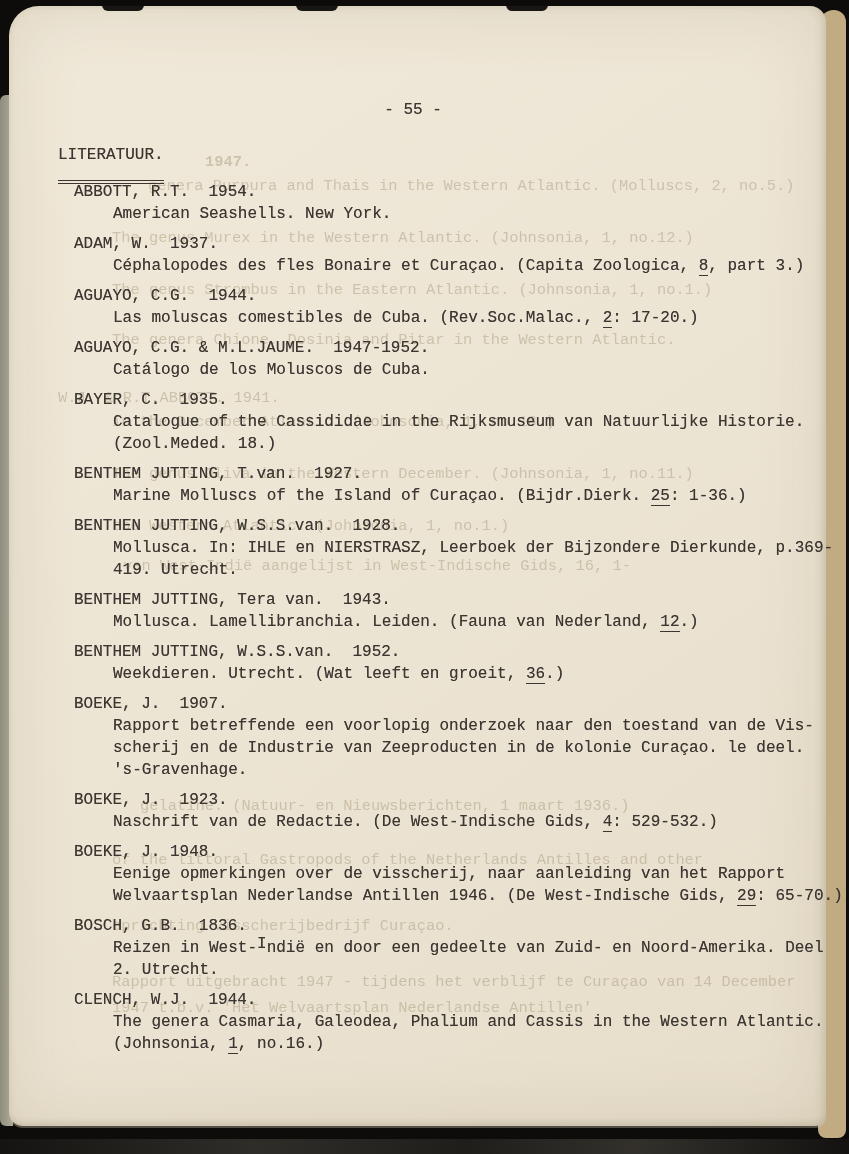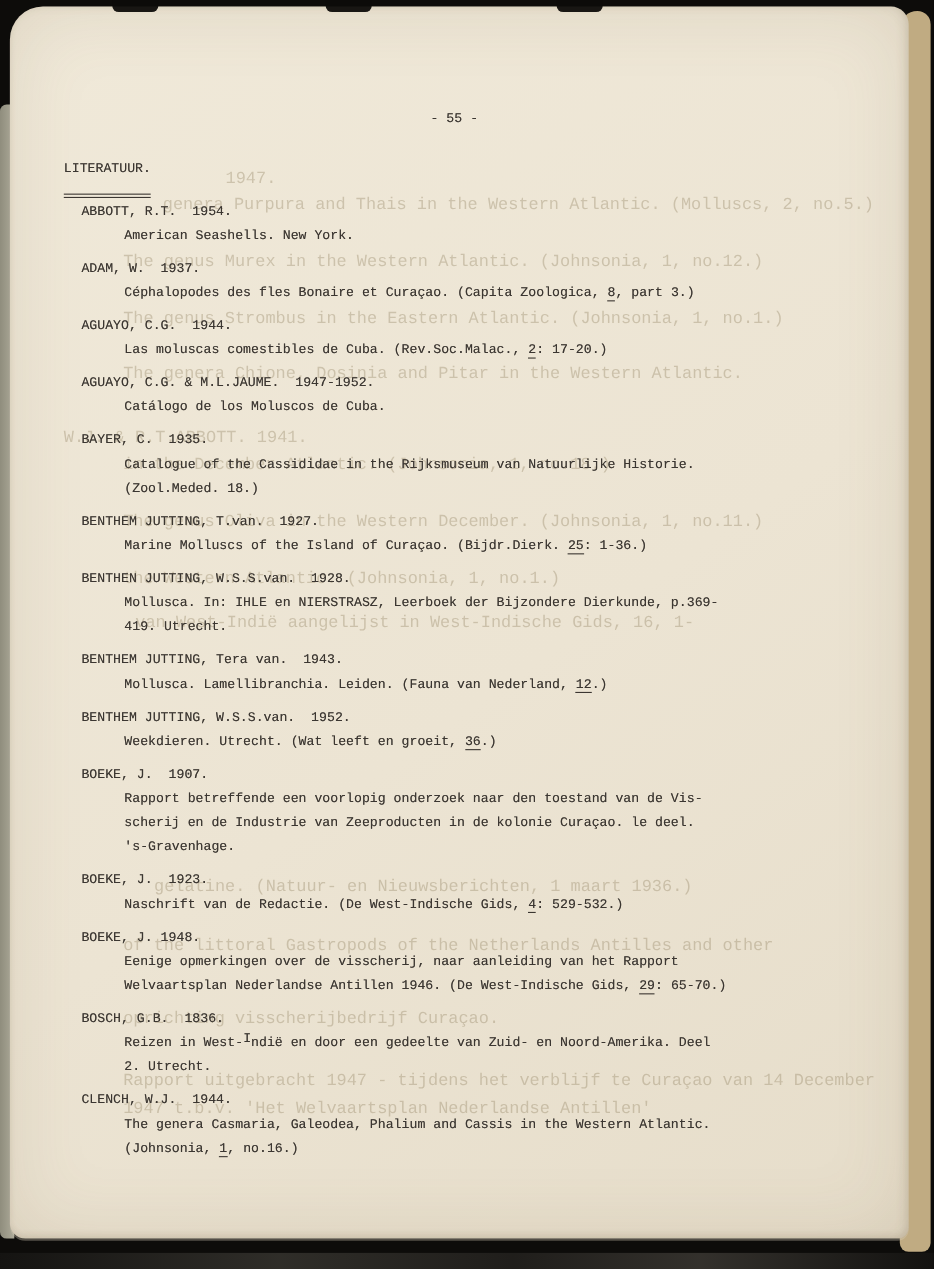--- a/index.html
+++ b/index.html
@@ -34,21 +34,21 @@
   .top-tab{
     position:absolute; top:0; height:11px; width:42px;
     background:var(--bg); border-radius:0 0 6px 6px; opacity:.95;
   }
   .bottom-band{
     position:absolute; left:0; right:0; bottom:0; height:15px;
     background:linear-gradient(90deg,#161513,#35332e 30%,#23211e 55%,#3a3732 75%,#141311);
     opacity:.85;
   }
   
-  .typed{ color:var(--ink); font-size:12px; white-space:pre;
+  .typed{ color:var(--ink); font-size:16px; white-space:pre;
           text-shadow:0 0 .6px rgba(59,54,49,.6); }
   .pagenum{ position:absolute; top:101px; left:0; width:826px; text-align:center; }
   .doc-title{ position:absolute; top:146px; left:58px; }
   .doc-title span{ border-bottom:4px double currentColor; padding-bottom:16px; }
   .bib{ position:absolute; top:181px; left:58px; width:772px; }
   .entry{ margin-bottom:8px; }
   .bib-line{ line-height:22px; min-height:22px;margin-left:16px; }
   .bib-line.cont{ padding-left:39px; }
   .u{ border-bottom:1px solid currentColor; }
   .r{ position:relative; top:-4px; }
@@ -65,21 +65,21 @@
 <div class="scan">
   <div class="fore-edge"></div>
   <div class="binding-strip"></div>
   <div class="page"></div>
 
   <div class="top-tab" style="left:102px"></div>
   <div class="top-tab" style="left:296px"></div>
   <div class="top-tab" style="left:506px"></div>
 
   <div class="ghost-layer">
-      <div class="ghost" style="top: 152px; left: 205px;">1947.</div>
+      <div class="ghost" style="top: 152px; left: 205px; font-weight: bold;">1947.</div>
       <div class="ghost" style="top: 176px; left: 148px;">genera Purpura and Thais in the Western Atlantic. (Molluscs, 2, no.5.)</div>
       <div class="ghost" style="top: 228px; left: 112px;">The genus Murex in the Western Atlantic. (Johnsonia, 1, no.12.)</div>
       <div class="ghost" style="top: 280px; left: 112px;">The genus Strombus in the Eastern Atlantic. (Johnsonia, 1, no.1.)</div>
       <div class="ghost" style="top: 330px; left: 112px;">The genera Chione, Dosinia and Pitar in the Western Atlantic.</div>
       <div class="ghost" style="top: 388px; left: 58px;">W.J. &amp; R.T.ABBOTT. 1941.</div>
       <div class="ghost" style="top: 412px; left: 112px;">in the December Atlantic. (Johnsonia, 1, no.18.)</div>
       <div class="ghost" style="top: 464px; left: 112px;">The genus Oliva in the Western December. (Johnsonia, 1, no.11.)</div>
       <div class="ghost" style="top: 516px; left: 112px;">the Western Atlantic. (Johnsonia, 1, no.1.)</div>
       <div class="ghost" style="top: 556px; left: 123px;">van West-Indië aangelijst in West-Indische Gids, 16, 1-</div>
       <div class="ghost" style="top: 796px; left: 140px;">gelatine. (Natuur- en Nieuwsberichten, 1 maart 1936.)</div>

